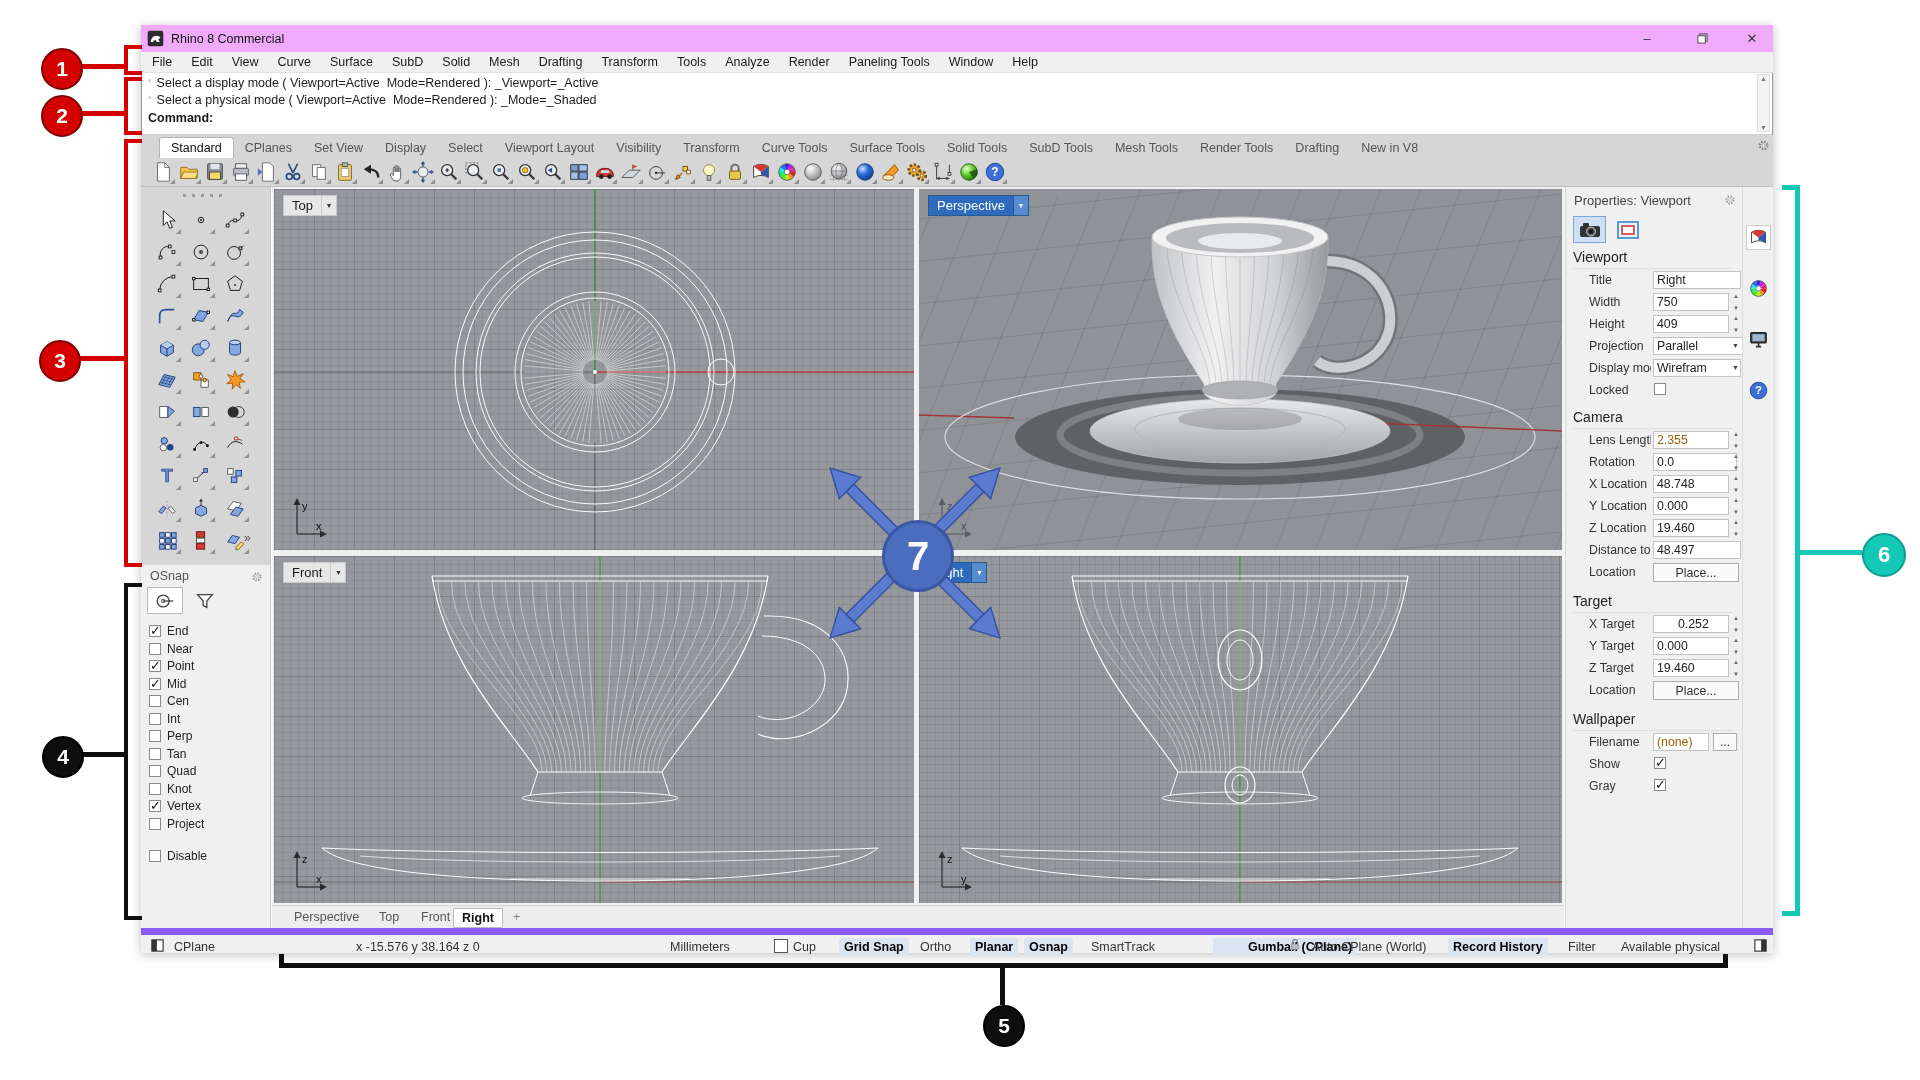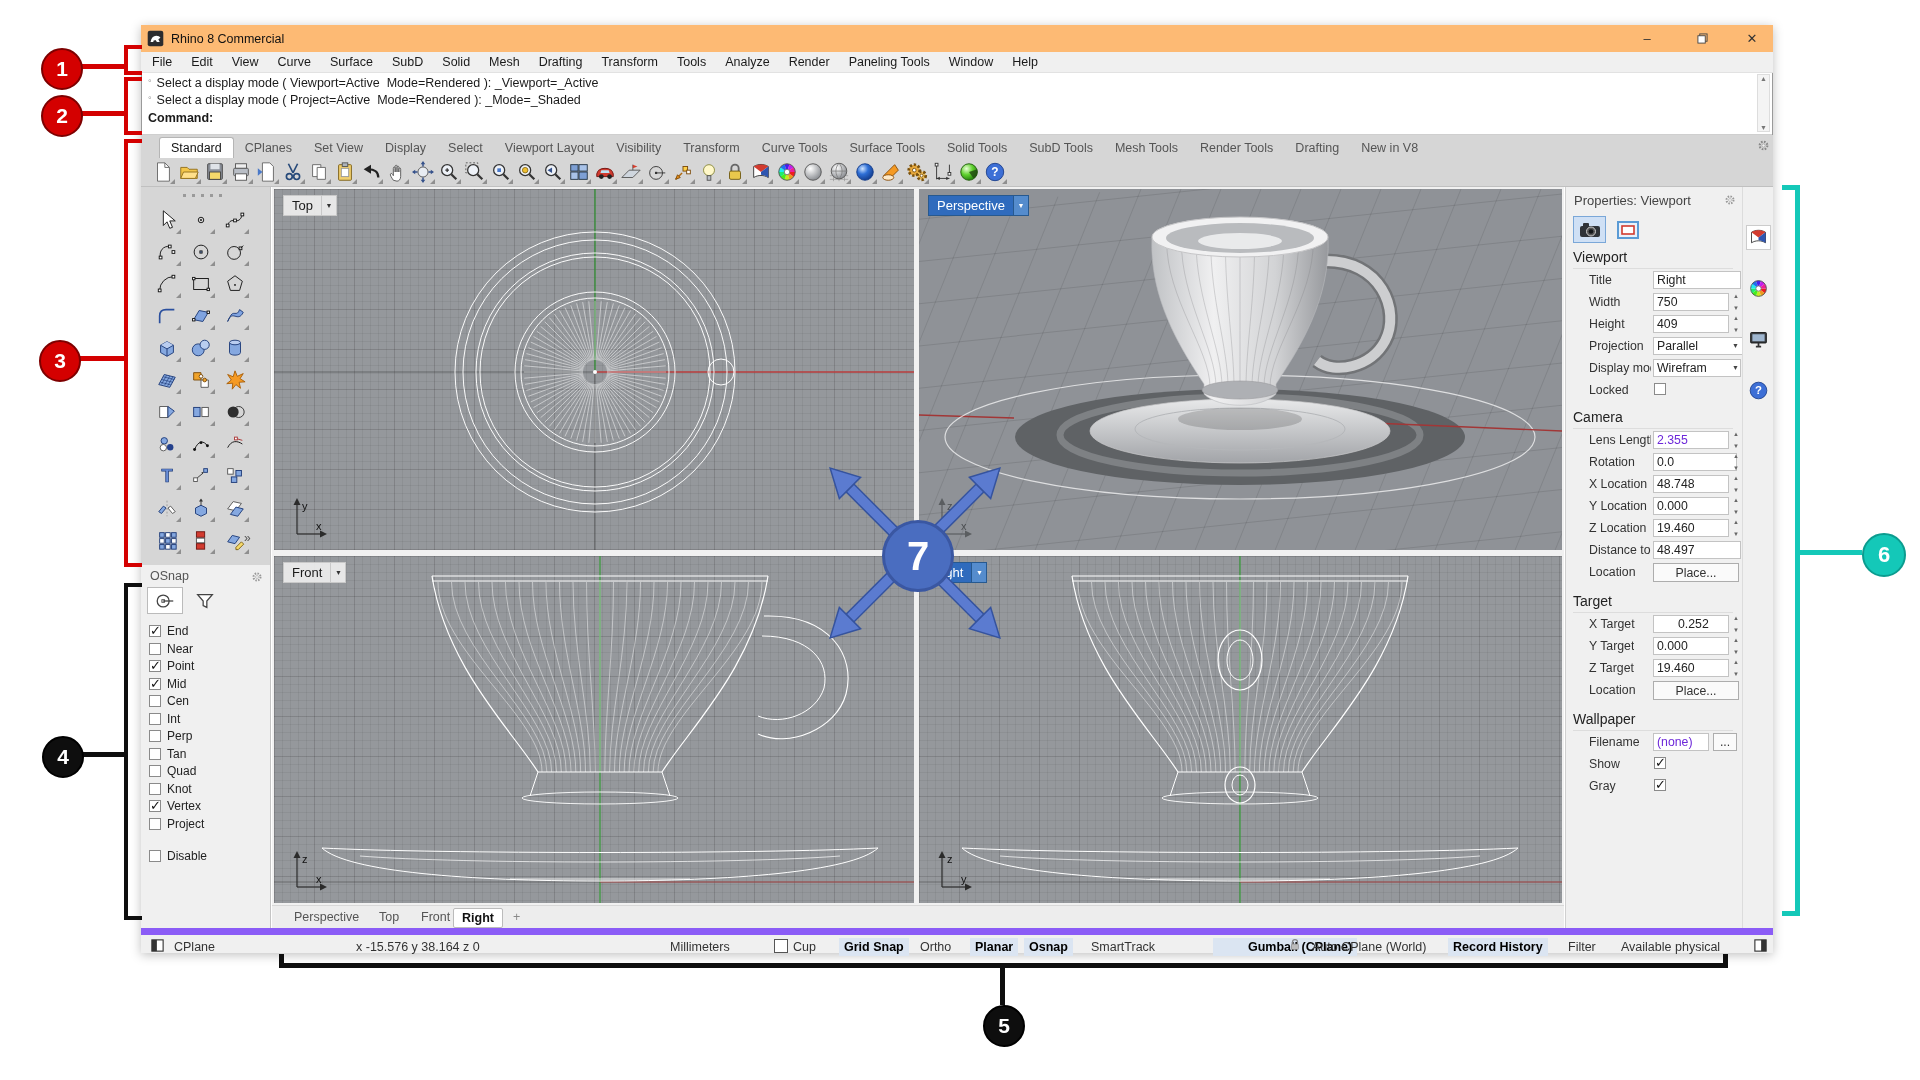--- a/index.html
+++ b/index.html
@@ -2,21 +2,21 @@
 <html><head>
 <meta charset="utf-8">
 <style>
   html,body{margin:0;padding:0;background:#fff;}
   #stage{position:relative;width:1920px;height:1080px;background:#fff;overflow:hidden;
          font-family:"Liberation Sans","DejaVu Sans",sans-serif;font-size:12.5px;color:#1a1a1a;}
   .abs{position:absolute;}
   
   #appwin{position:absolute;left:141px;top:25px;width:1632px;height:928px;background:#fff;
           border:1px solid #9a9a9a;box-shadow:0 2px 10px rgba(0,0,0,.25);box-sizing:border-box;}
-  #titlebar{position:absolute;left:141px;top:25px;width:1632px;height:27px;background:#fdba74;}
+  #titlebar{position:absolute;left:141px;top:25px;width:1632px;height:27px;background:#f0abfc;}
   #titlebar .title{position:absolute;left:30px;top:7px;font-size:12.5px;color:#111;}
   .wbtn{position:absolute;top:0;width:42px;height:26px;display:flex;align-items:center;justify-content:center;color:#333;font-size:13px;}
   #menubar{position:absolute;left:141px;top:52px;width:1632px;height:21px;background:#f0f0f0;
            display:flex;align-items:center;padding-left:11px;gap:19px;box-sizing:border-box;border-bottom:1px solid #e2e2e2;}
   .mitem{color:#1a1a1a;font-size:12.5px;white-space:nowrap;}
   
   #cmdarea{position:absolute;left:142px;top:73px;width:1630px;height:62px;background:#fff;border-bottom:1px solid #cfcfcf;box-sizing:border-box;}
   .cmdline{position:absolute;left:6px;height:17px;line-height:17px;font-size:12.5px;color:#1a1a1a;white-space:pre;}
   .cmdline .gut{color:#999;font-size:9px;margin-right:5px;vertical-align:top;}
   #cmdscroll{position:absolute;right:2px;top:1px;width:13px;height:58px;background:#f4f4f4;border:1px solid #ddd;
@@ -71,21 +71,21 @@
   .swatch{display:inline-block;width:12px;height:12px;background:#fff;border:1px solid #555;vertical-align:-2px;margin-right:5px;}
   
   #proppanel{position:absolute;left:1565px;top:187px;width:177px;height:741px;background:#f0f0f0;border-left:1px solid #d0d0d0;box-sizing:border-box;}
   #propheader{position:absolute;left:8px;top:6px;font-size:13px;color:#444;}
   .propbtn{position:absolute;top:29px;width:33px;height:27px;display:flex;align-items:center;justify-content:center;}
   .propbtn.sel{background:#cfe0f5;border:1px solid #7aa7d8;box-sizing:border-box;}
   .psec{position:absolute;left:7px;font-size:14px;color:#222;}
   .prow-label{position:absolute;left:23px;font-size:12.3px;color:#333;white-space:nowrap;max-width:62px;overflow:hidden;}
   .pval{position:absolute;left:87px;height:18px;background:#fff;border:1px solid #c3c3c3;box-sizing:border-box;
         font-size:12.3px;color:#222;padding:1px 3px;white-space:nowrap;overflow:hidden;}
-  .pval.dim{color:#6d28d9;}
+  .pval.dim{color:#a16207;}
   .pspin{position:absolute;left:165px;width:10px;height:18px;display:flex;flex-direction:column;justify-content:space-between;align-items:center;font-size:6px;color:#666;}
   .pbtn{position:absolute;left:87px;width:86px;height:19px;background:#fafafa;border:1px solid #adadad;box-sizing:border-box;
         font-size:12.3px;color:#333;display:flex;align-items:center;justify-content:center;}
   .pselarrow{position:absolute;font-size:7px;color:#444;}
   #sidetabs{position:absolute;left:1742px;top:187px;width:31px;height:741px;background:#f0f0f0;border-left:1px solid #dcdcdc;box-sizing:border-box;}
   .sidetab{position:absolute;left:3px;width:25px;height:25px;display:flex;align-items:center;justify-content:center;}
   .sidetab.sel{background:#fff;border:1px solid #ccc;box-sizing:border-box;}
   
   .anum{position:absolute;border-radius:50%;color:#fff;font-weight:bold;display:flex;align-items:center;justify-content:center;z-index:60;}
   .a-red{background:#d40000;border:2px solid #7e0000;}
@@ -169,21 +169,21 @@
       <span class="mitem">Tools</span>
       <span class="mitem">Analyze</span>
       <span class="mitem">Render</span>
       <span class="mitem">Paneling Tools</span>
       <span class="mitem">Window</span>
       <span class="mitem">Help</span>
     </div>
 
   <div id="cmdarea">
     <div class="cmdline" style="top:2px"><span class="gut">°</span><span>Select a display mode ( Viewport=Active  Mode=Rendered ): _Viewport=_Active</span></div>
-    <div class="cmdline" style="top:19px"><span class="gut">°</span><span>Select a display mode ( Project=Active  Mode=Rendered ): _Mode=_Shaded</span></div>
+    <div class="cmdline" style="top:19px"><span class="gut">°</span><span>Select a physical mode ( Viewport=Active  Mode=Rendered ): _Mode=_Shaded</span></div>
     <div class="cmdline" style="top:37px;font-weight:bold"><span>Command:</span></div>
     <div id="cmdscroll">
         <span>▲</span>
         <span>▼</span>
       </div>
   </div>
 
   <div id="tabrow">
       <span class="ttab active">Standard</span>
       <span class="ttab">CPlanes</span>

